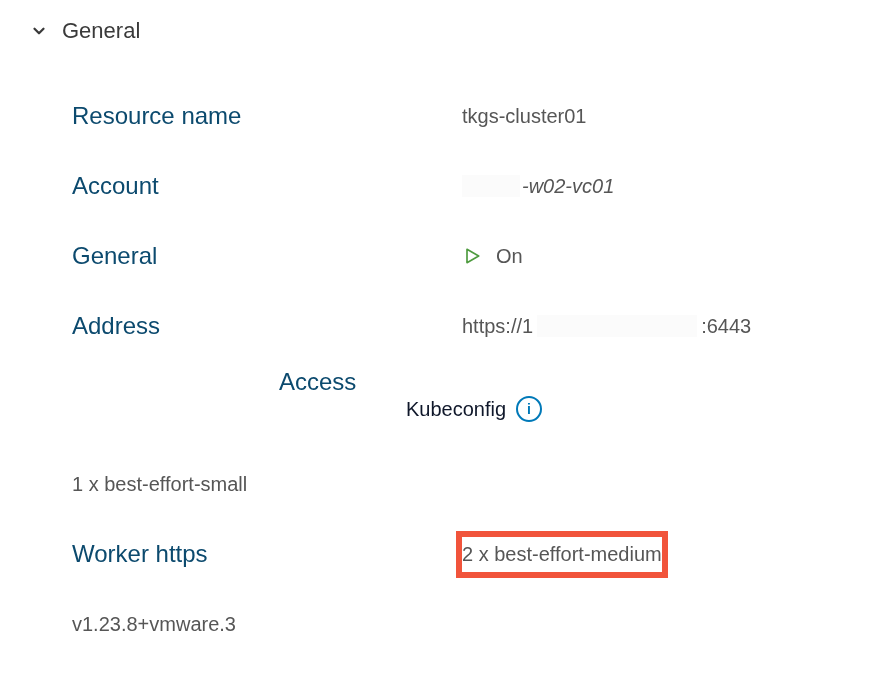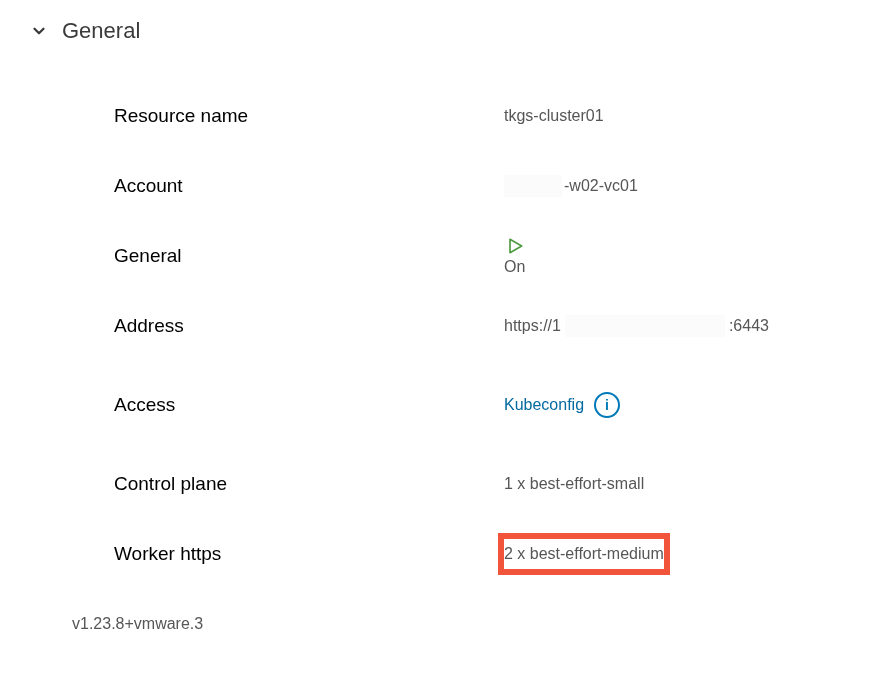--- a/index.html
+++ b/index.html
@@ -2,30 +2,30 @@
 <html><head>
 <meta charset="utf-8">
 <style>
   html,body{margin:0;padding:0;background:#fff;font-family:"Segoe UI",Arial,Helvetica,sans-serif;color:#575757;}
   .page{width:876px;height:674px;box-sizing:border-box;padding:18px 0 0 30px;}
   .section-header{display:flex;align-items:center;gap:14px;margin-bottom:44px;cursor:pointer;}
   .chevron{display:inline-flex;align-items:center;justify-content:center;width:18px;height:18px;}
   .section-title{font-size:22px;font-weight:400;color:#3a3a3a;}
   .rows{padding-left:42px;}
   .row{display:flex;align-items:center;min-height:56px;margin-bottom:14px;}
-  .row.tall{min-height:74px;margin-bottom:14px;}
-  .row-label{width:390px;font-size:19px;color:#000000;margin-left:42px;}
-  .row-value{font-size:16px;color:#565656;display:flex;align-items:center;gap:10px;}
-  .status-wrap{display:flex;align-items:flex-end;gap:2px;flex-direction:column;}
+  .row.tall{min-height:74px;margin-bottom:14px;flex-direction:column;}
+  .row-label{width:390px;font-size:24px;color:#0c4a6e;}
+  .row-value{font-size:20px;color:#565656;display:flex;align-items:center;gap:10px;}
+  .status-wrap{display:flex;align-items:center;gap:14px;}
   .play-icon{display:inline-flex;}
-  .link{color:#0369a1;text-decoration:none;}
+  .link{color:#0f172a;text-decoration:none;}
   .info-icon{display:inline-flex;align-items:center;justify-content:center;border:2px solid #0079b8;color:#0079b8;border-radius:50%;width:22px;height:22px;font-size:14px;font-weight:600;cursor:pointer;}
   .info-icon::after{content:"i";font-style:normal;}
   .highlight{outline:6px solid #f1543b;outline-offset:0;padding:6px 0;display:inline-block;}
-  .account-wrap{display:flex;align-items:center;gap:0;}
+  .account-wrap{display:flex;align-items:center;gap:0;font-style:italic;}
   .redact{background:#fbfbfb;display:inline-block;width:58px;height:22px;margin-right:2px;}
   .addr-wrap{display:flex;align-items:center;gap:4px;}
   .addr-redact{background:#fbfbfb;display:inline-block;width:160px;height:22px;}
 </style>
 </head>
 <body>
 
 <div class="page">
 
   <div class="section-header">
@@ -75,21 +75,20 @@
 
     <div class="row tall">
       <div class="row-label">Access</div>
       <div class="row-value">
         <a href="#" class="link">Kubeconfig</a>
         <span class="info-icon"></span>
       </div>
     </div>
 
     <div class="row">
-      <div class="row-label">Control plane</div>
       <div class="row-value">1 x best-effort-small</div>
     </div>
 
     <div class="row">
       <div class="row-label">Worker https</div>
       <div class="row-value">
         <span class="highlight">2 x best-effort-medium</span>
       </div>
     </div>
 

